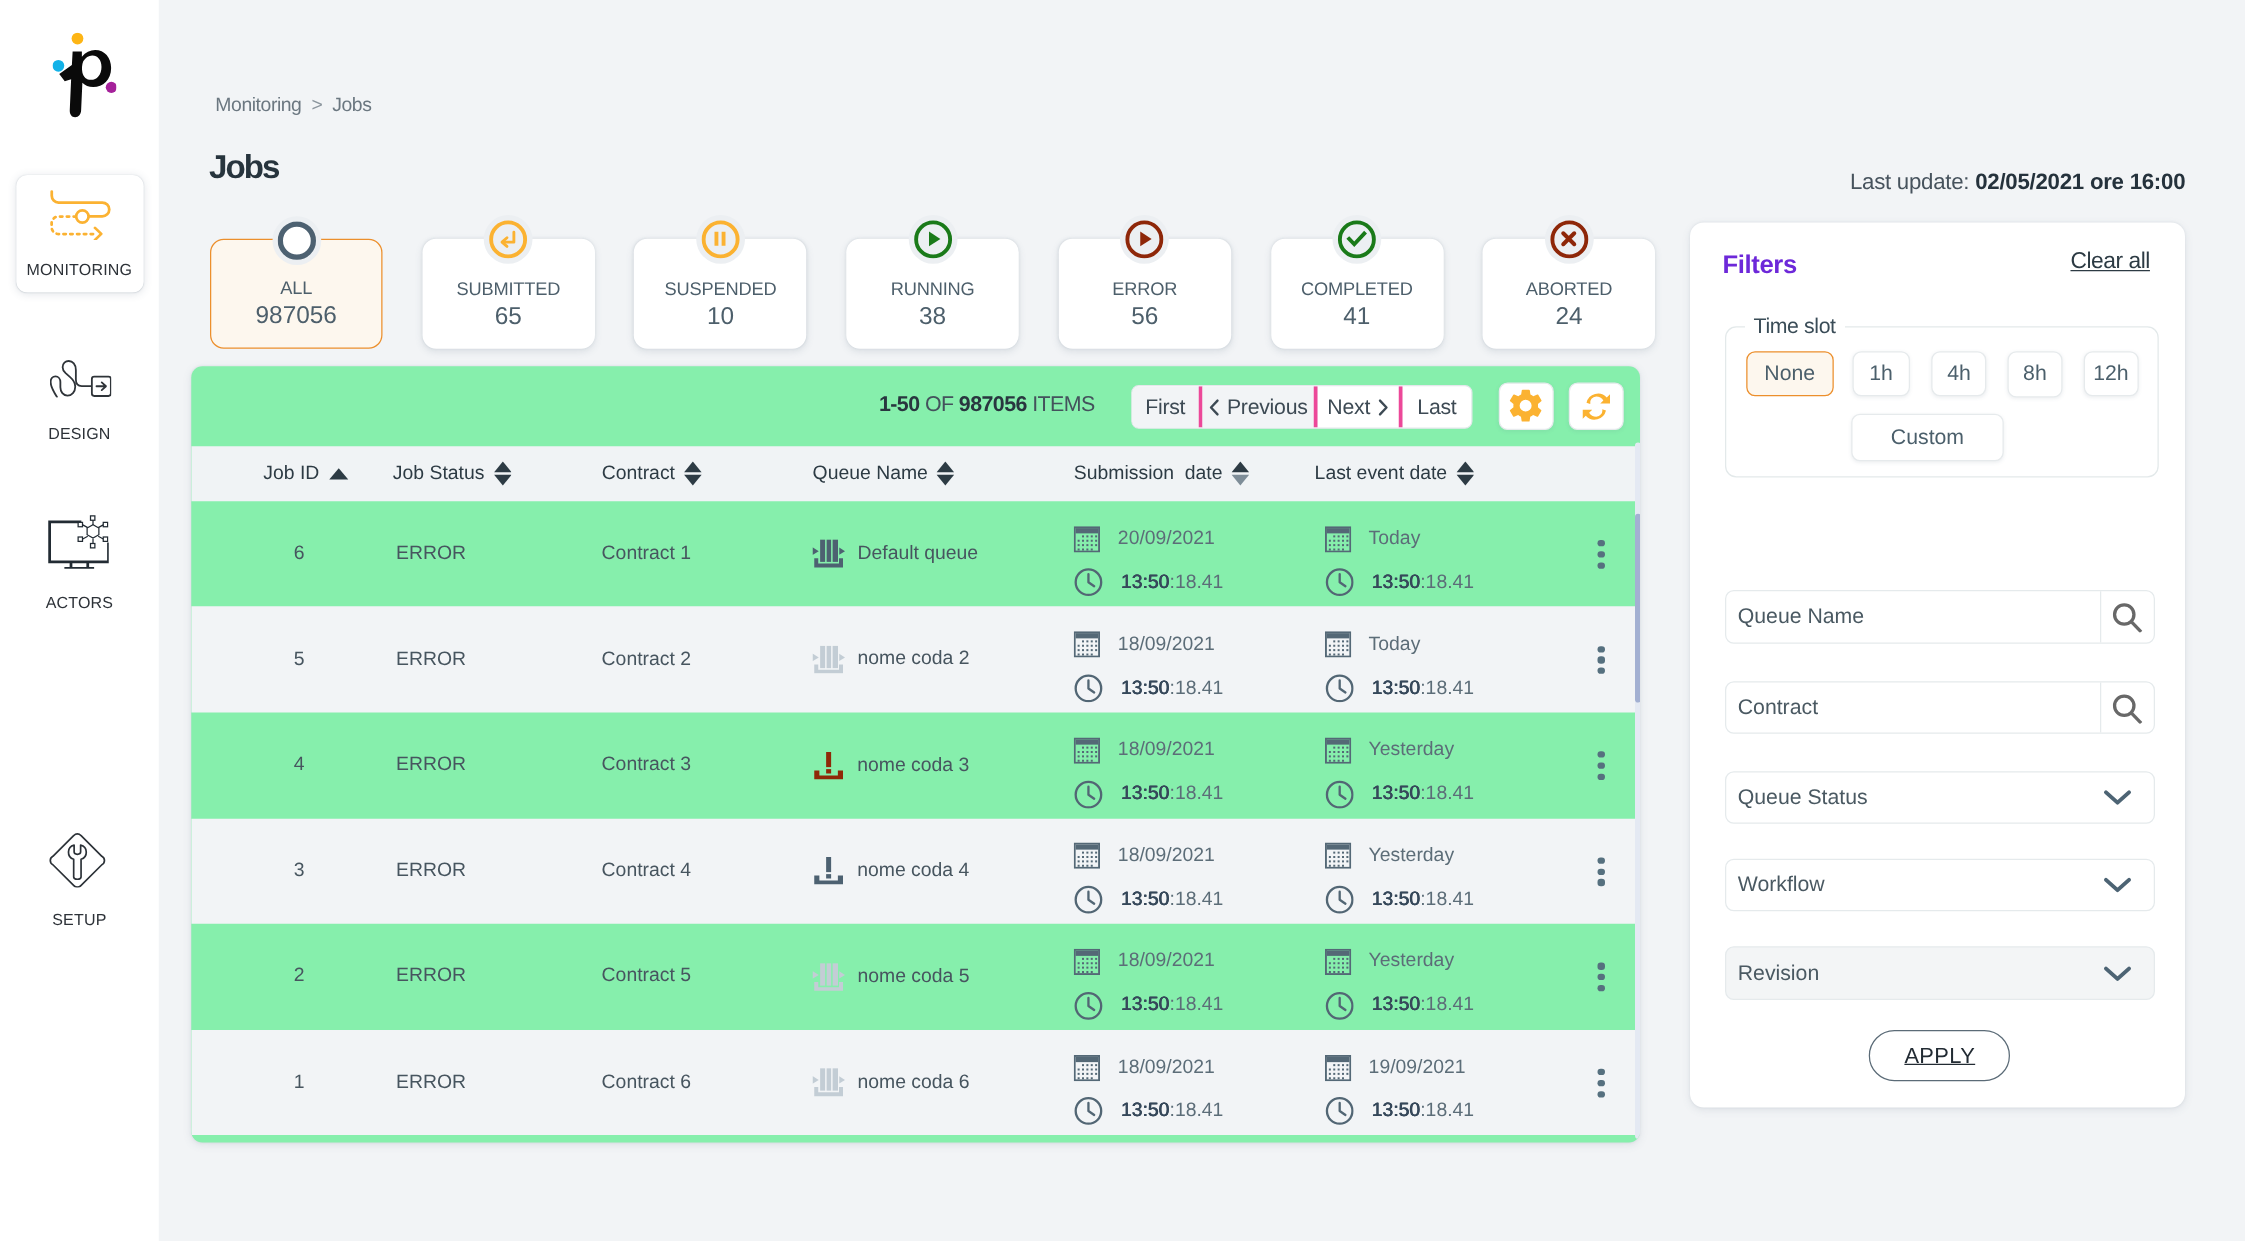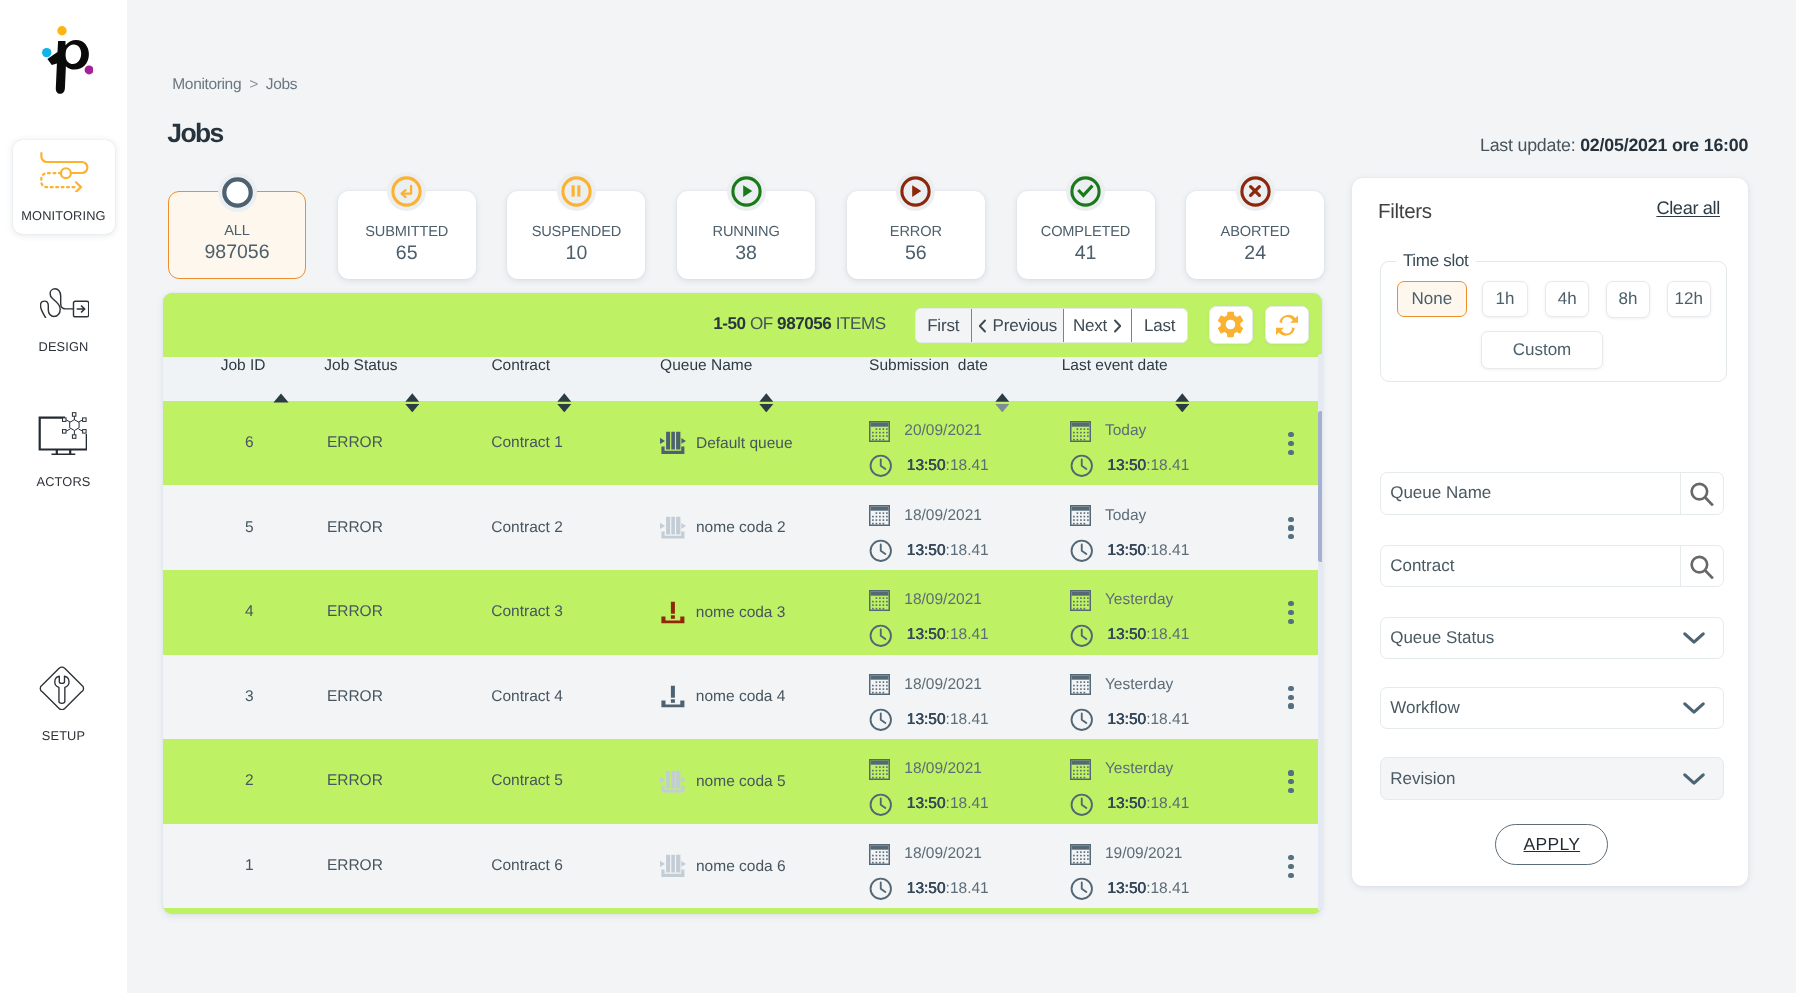--- a/index.html
+++ b/index.html
@@ -48,40 +48,40 @@
           display:flex; flex-direction:column; align-items:center; justify-content:flex-end;
           padding-bottom:13.5px; }
   .card .c-label { font-size:14.6px; color:#4d5f6b; letter-spacing:-.15px; line-height:19px; }
   .card .c-count { font-size:19.5px; color:#4d5f6b; line-height:23.5px; }
   .card.active { background:#fdf7ee; border:1.5px solid #ec8f2c; box-shadow:none; }
   .c-icon { position:absolute; top:-19.5px; left:50%; margin-left:-19.5px;
             width:39px; height:39px; border-radius:50%; background:#eceff2;
             display:flex; align-items:center; justify-content:center; }
 
   
-  .table-card { position:absolute; left:36px; top:293px; width:1159px; height:621px;
-                background:#bef264; border-radius:9px;
+  .table-card { position:absolute; left:26px; top:293px; width:1159px; height:621px;
+                background:#86efac; border-radius:9px;
                 box-shadow:0 2px 7px rgba(92,112,132,.13), 0 0 2px rgba(92,112,132,.1);
                 overflow:hidden; }
   .tbl-toolbar { position:absolute; left:0; top:0; width:1159px; height:64px; }
   .pg-info { position:absolute; left:550.2px; top:20.7px; font-size:17.1px; color:#44525c; letter-spacing:-.45px; }
   .pg-info b { font-weight:bold; color:#29363f; }
   .pager { position:absolute; left:751.5px; top:14.7px; height:35.7px; width:273.4px; display:flex;
            border:1px solid #e4e8eb; border-radius:6px; overflow:hidden; background:#fff; }
   .pager .pbtn { display:flex; align-items:center; gap:6px; font-size:17px; letter-spacing:-.2px;
-                 color:#3d4a54; border-right:1px solid #ec4899; height:100%;
+                 color:#3d4a54; border-right:3px solid #ec4899; height:100%;
                  justify-content:center; }
   .pager .pbtn:last-child { border-right:none;text-align:center; }
   .pager .pbtn.grey { background:#f2f4f6; }
   .icon-btn { position:absolute; top:12.9px; width:44.4px; height:38.2px; background:#fff;
               border:1px solid #e7eaed; border-radius:7px;
               display:flex; align-items:center; justify-content:center;
               box-shadow:0 1px 3px rgba(92,112,132,.09); }
   .thead { position:absolute; left:0; top:63.8px; width:1159px; height:44px; background:#f0f3f5; }
-  .th { position:absolute; top:0; height:44px; display:flex; gap:7px;
+  .th { position:absolute; top:0; height:44px; display:flex; align-items:center; gap:7px;
         font-size:15.5px; color:#2d3b44; white-space:pre; }
   .rows { position:absolute; left:0; top:107.8px; width:1159px; }
   .trow { position:relative; height:84.6px; }
   .trow.alt { background:#f2f4f6; }
   .cell { position:absolute; font-size:15.5px; color:#47555f; white-space:nowrap;
           top:50%; transform:translateY(-50%); }
   .cell.two-line { display:flex; flex-direction:column; gap:14px; }
   .dtline { display:flex; align-items:center; gap:14px; height:21px; }
   svg { display:block; }
   .dtline b { font-weight:normal; color:#36485a; text-shadow:0.28px 0 0 currentColor, -0.28px 0 0 currentColor; }
@@ -91,21 +91,21 @@
   .kebab i { width:5.2px; height:5.2px; border-radius:50%; background:#56707f; display:block; }
   .scrollbar { position:absolute; left:1154.6px; top:61.3px; width:5.2px; height:557px;
                background:#e4e9f3; border-radius:4px; }
   .scrollbar .thumb { position:absolute; left:0; top:57.2px; width:5.2px; height:150.7px;
                       background:#a3b0d2; border-radius:4px; }
 
   
   .filters { position:absolute; left:1225px; top:178.2px; width:395.7px; height:708px;
              background:#fff; border-radius:11px;
              box-shadow:0 2px 7px rgba(92,112,132,.13), 0 0 2px rgba(92,112,132,.1); }
-  .f-title { position:absolute; left:26px; top:21.7px; font-size:20.5px; color:#404040; letter-spacing:-.3px; }
+  .f-title { position:absolute; left:26px; top:21.7px; font-size:20.5px; color:#6d28d9; letter-spacing:-.3px;font-weight:bold; }
   .f-clear { position:absolute; left:304.4px; top:19.9px; font-size:18.2px; color:#2d3b44;
              letter-spacing:-.35px; text-decoration:underline; text-underline-offset:2.2px;
              text-decoration-thickness:1.3px; }
   .fieldset { position:absolute; left:27.9px; top:82.9px; width:347.5px; height:120.9px;
               border:1px solid #e3e9ea; border-radius:9px; }
   .fieldset > legend { position:absolute; left:15px; top:-11.5px; background:#fff; padding:0 7px;
               font-size:17px; color:#3a4c57; letter-spacing:-.3px; }
   .ts-btn { position:absolute; border:1px solid #e6eaec; border-radius:7px; background:#fff;
             display:flex; align-items:center; justify-content:center; font-size:17px;
             color:#4b5f6b; box-shadow:0 1px 3px rgba(92,112,132,.1); }

